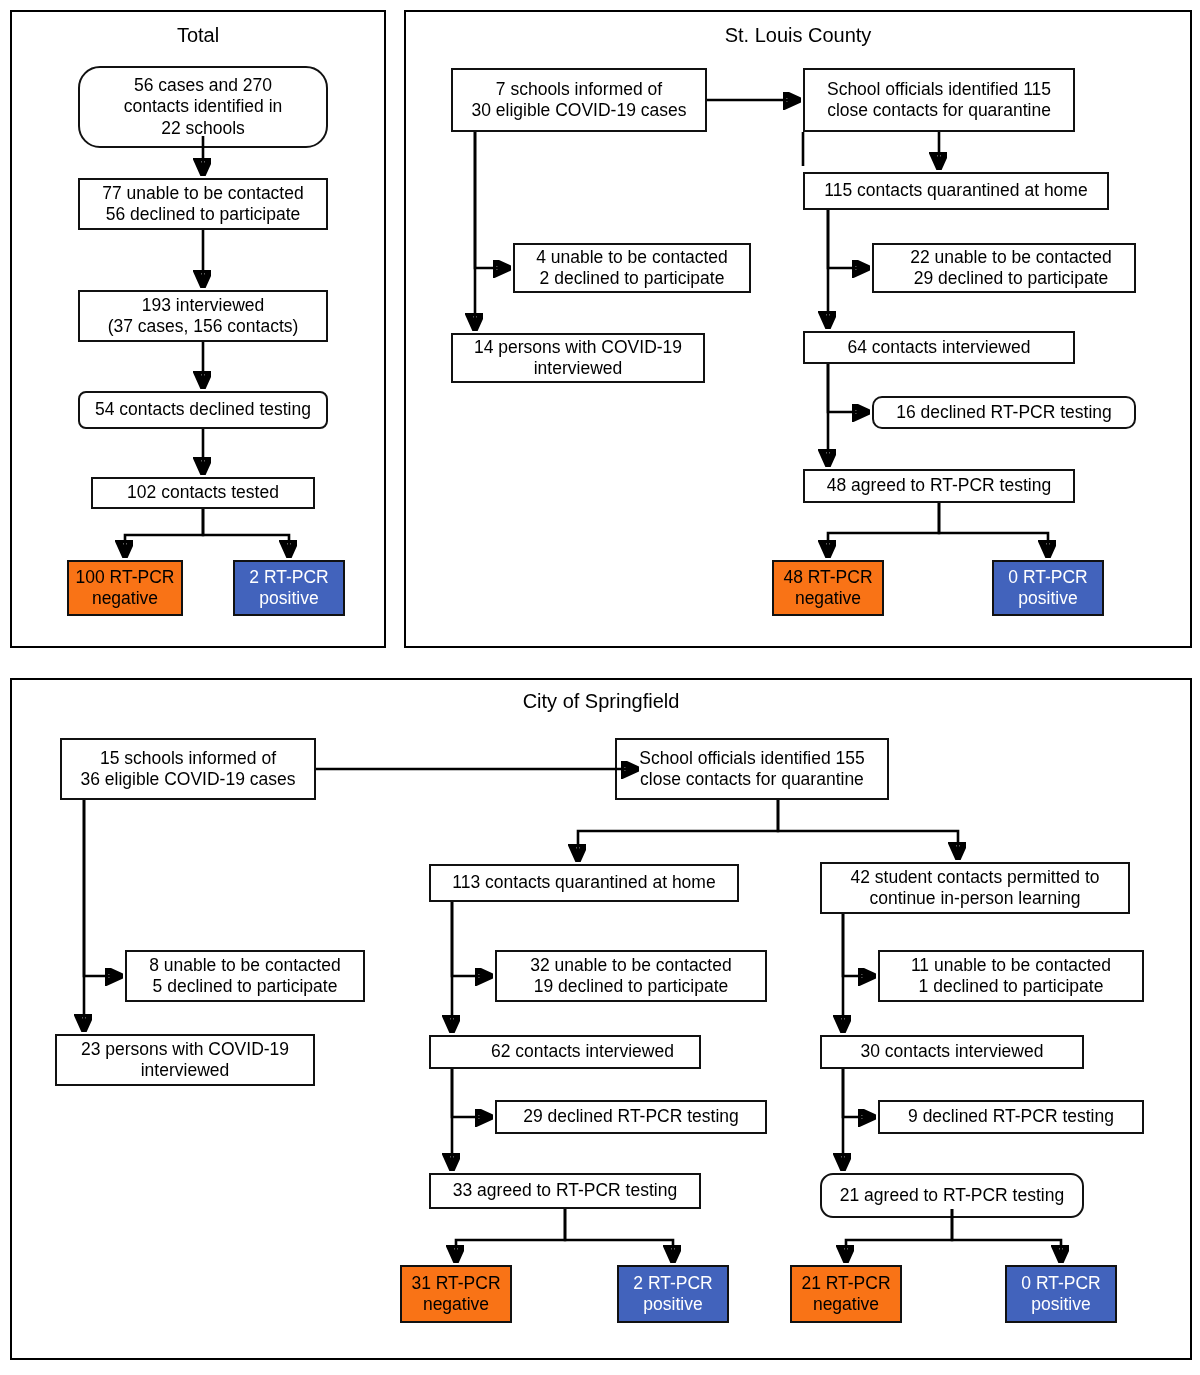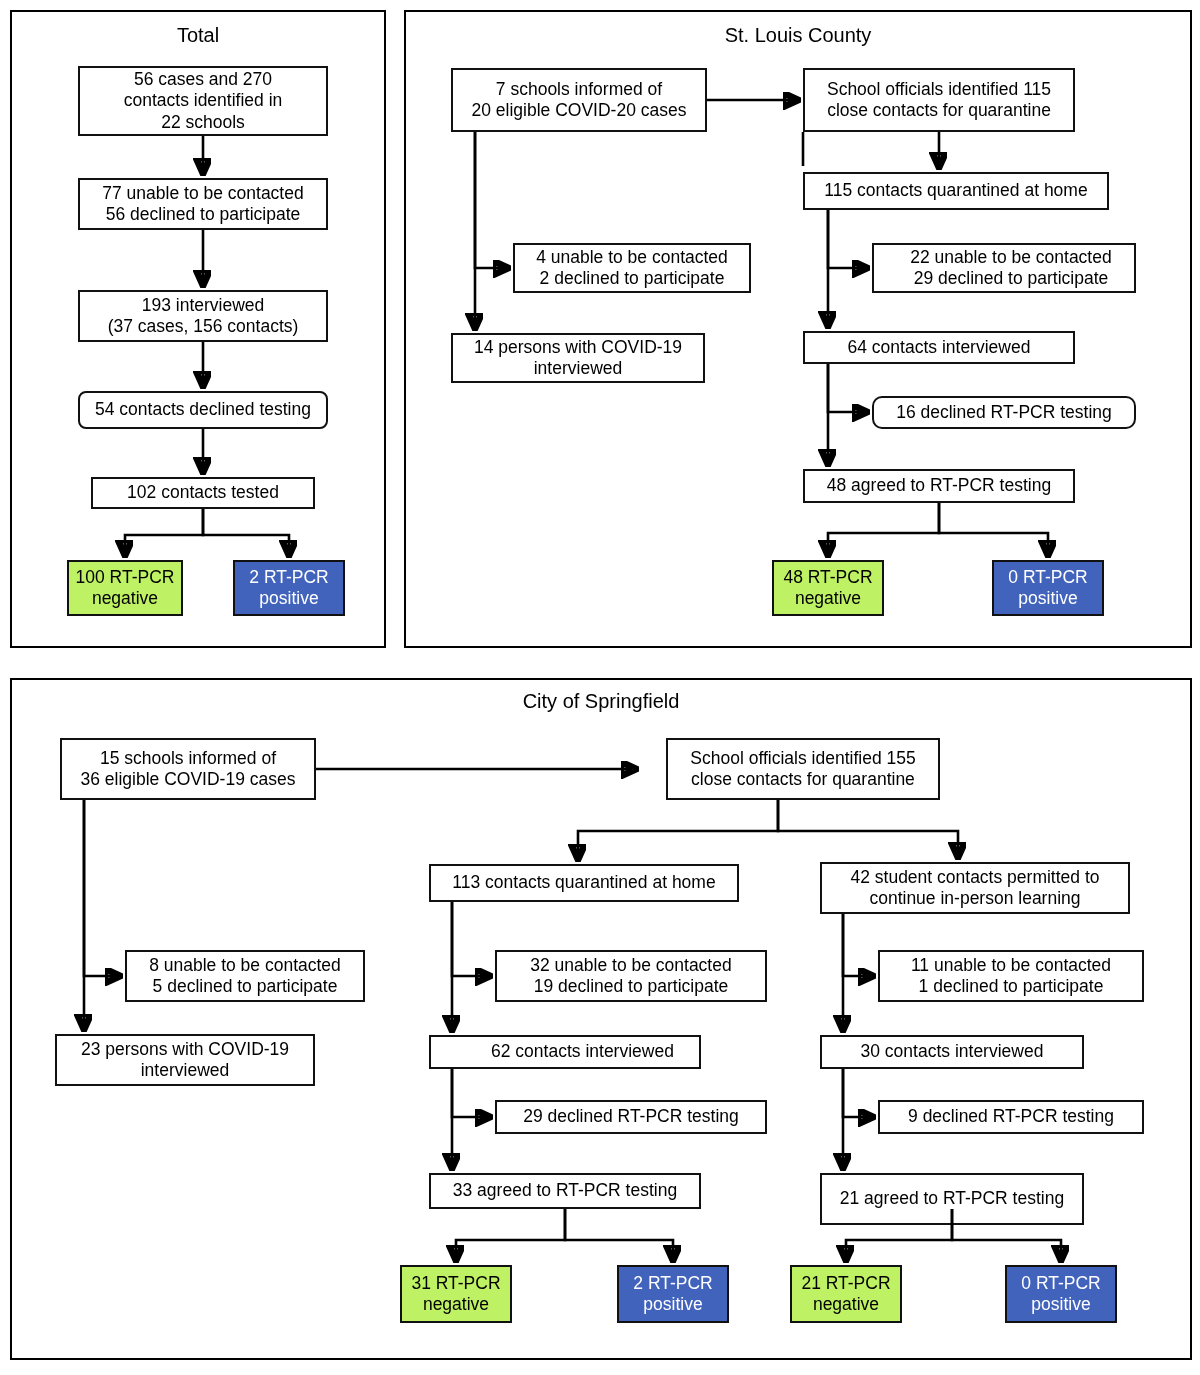--- a/index.html
+++ b/index.html
@@ -38,21 +38,21 @@
     align-items: center;
     justify-content: center;
     text-align: center;
     font-size: 17.5px;
     line-height: 1.22;
     color: #000000;
     padding: 2px 5px;
     white-space: pre-line;
   }
   .node.neg {
-    background: #bef264;
+    background: #f97316;
     border-color: #111111;
     color: #000000;
   }
   .node.pos {
     background: #4263bc;
     border-color: #111111;
     color: #ffffff;
   }
   svg.links {
     position: absolute;
@@ -69,39 +69,39 @@
   }
 </style>
 </head>
 <body>
 
 <div id="figure">
 
   <div class="panel" style="left:10px; top:10px; width:376px; height:638px;"></div>
   <div class="panel-title" style="left:10px; top:24px; width:376px;">Total</div>
 
-  <div class="node" style="left:78px; top:66px; width:250px; height:70px;">56 cases and 270
+  <div class="node" style="left:78px; top:66px; width:250px; height:82px;border-radius:22px;">56 cases and 270
 contacts identified in
 22 schools</div>
   <div class="node" style="left:78px; top:178px; width:250px; height:52px;">77 unable to be contacted
 56 declined to participate</div>
   <div class="node" style="left:78px; top:290px; width:250px; height:52px;">193 interviewed
 (37 cases, 156 contacts)</div>
   <div class="node" style="left:78px; top:391px; width:250px; height:38px;border-radius:8px;">54 contacts declined testing</div>
   <div class="node" style="left:91px; top:477px; width:224px; height:32px;">102 contacts tested</div>
   <div class="node neg" style="left:67px; top:560px; width:116px; height:56px;">100 RT-PCR
 negative</div>
   <div class="node pos" style="left:233px; top:560px; width:112px; height:56px;">2 RT-PCR
 positive</div>
 
   <div class="panel" style="left:404px; top:10px; width:788px; height:638px;"></div>
   <div class="panel-title" style="left:404px; top:24px; width:788px;">St. Louis County</div>
 
   <div class="node" style="left:451px; top:68px; width:256px; height:64px;">7 schools informed of
-20 eligible COVID-20 cases</div>
+30 eligible COVID-19 cases</div>
   <div class="node" style="left:803px; top:68px; width:272px; height:64px;">School officials identified 115
 close contacts for quarantine</div>
   <div class="node" style="left:803px; top:172px; width:306px; height:38px;">115 contacts quarantined at home</div>
   <div class="node" style="left:513px; top:243px; width:238px; height:50px;">4 unable to be contacted
 2 declined to participate</div>
   <div class="node" style="left:451px; top:333px; width:254px; height:50px;">14 persons with COVID-19
 interviewed</div>
   <div class="node" style="left:872px; top:243px; width:264px; height:50px;padding-left:19px;">22 unable to be contacted
 29 declined to participate</div>
   <div class="node" style="left:803px; top:331px; width:272px; height:33px;">64 contacts interviewed</div>
@@ -110,39 +110,39 @@
   <div class="node neg" style="left:772px; top:560px; width:112px; height:56px;">48 RT-PCR
 negative</div>
   <div class="node pos" style="left:992px; top:560px; width:112px; height:56px;">0 RT-PCR
 positive</div>
 
   <div class="panel" style="left:10px; top:678px; width:1182px; height:682px;"></div>
   <div class="panel-title" style="left:10px; top:690px; width:1182px;">City of Springfield</div>
 
   <div class="node" style="left:60px; top:738px; width:256px; height:62px;">15 schools informed of
 36 eligible COVID-19 cases</div>
-  <div class="node" style="left:666px; top:738px; width:274px; height:62px;">School officials identified 155
+  <div class="node" style="left:615px; top:738px; width:274px; height:62px;">School officials identified 155
 close contacts for quarantine</div>
   <div class="node" style="left:125px; top:950px; width:240px; height:52px;">8 unable to be contacted
 5 declined to participate</div>
   <div class="node" style="left:55px; top:1034px; width:260px; height:52px;">23 persons with COVID-19
 interviewed</div>
   <div class="node" style="left:429px; top:864px; width:310px; height:38px;">113 contacts quarantined at home</div>
   <div class="node" style="left:820px; top:862px; width:310px; height:52px;">42 student contacts permitted to
 continue in-person learning</div>
   <div class="node" style="left:495px; top:950px; width:272px; height:52px;">32 unable to be contacted
 19 declined to participate</div>
   <div class="node" style="left:878px; top:950px; width:266px; height:52px;">11 unable to be contacted
 1 declined to participate</div>
   <div class="node" style="left:429px; top:1035px; width:272px; height:34px;padding-left:40px;">62 contacts interviewed</div>
   <div class="node" style="left:820px; top:1035px; width:264px; height:34px;">30 contacts interviewed</div>
   <div class="node" style="left:495px; top:1100px; width:272px; height:34px;">29 declined RT-PCR testing</div>
   <div class="node" style="left:878px; top:1100px; width:266px; height:34px;">9 declined RT-PCR testing</div>
   <div class="node" style="left:429px; top:1173px; width:272px; height:36px;text-align:right;">33 agreed to RT-PCR testing</div>
-  <div class="node" style="left:820px; top:1173px; width:264px; height:52px;">21 agreed to RT-PCR testing</div>
+  <div class="node" style="left:820px; top:1173px; width:264px; height:45px;border-radius:13px;">21 agreed to RT-PCR testing</div>
   <div class="node neg" style="left:400px; top:1265px; width:112px; height:58px;">31 RT-PCR
 negative</div>
   <div class="node pos" style="left:617px; top:1265px; width:112px; height:58px;">2 RT-PCR
 positive</div>
   <div class="node neg" style="left:790px; top:1265px; width:112px; height:58px;">21 RT-PCR
 negative</div>
   <div class="node pos" style="left:1005px; top:1265px; width:112px; height:58px;">0 RT-PCR
 positive</div>
 
   <svg class="links" viewBox="0 0 1200 1375" xmlns="http://www.w3.org/2000/svg">

